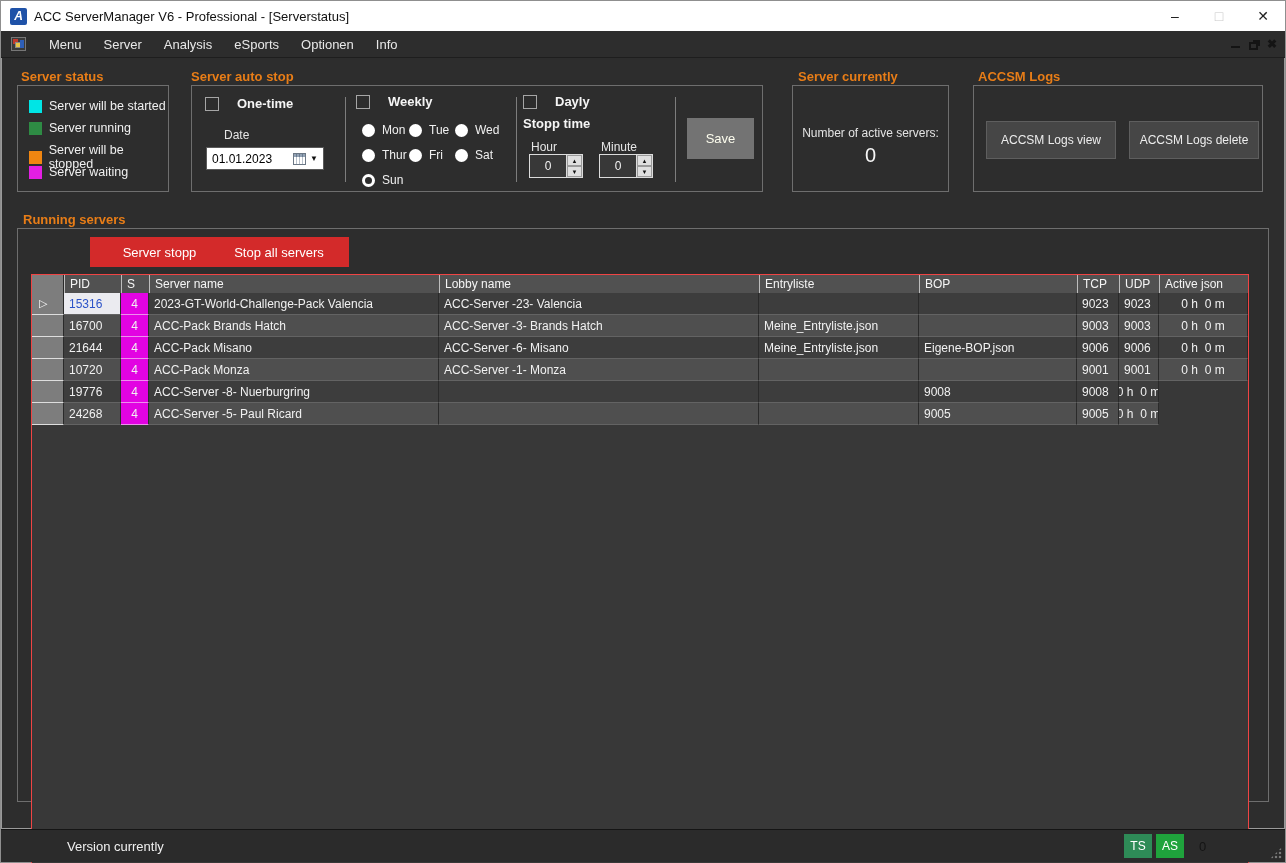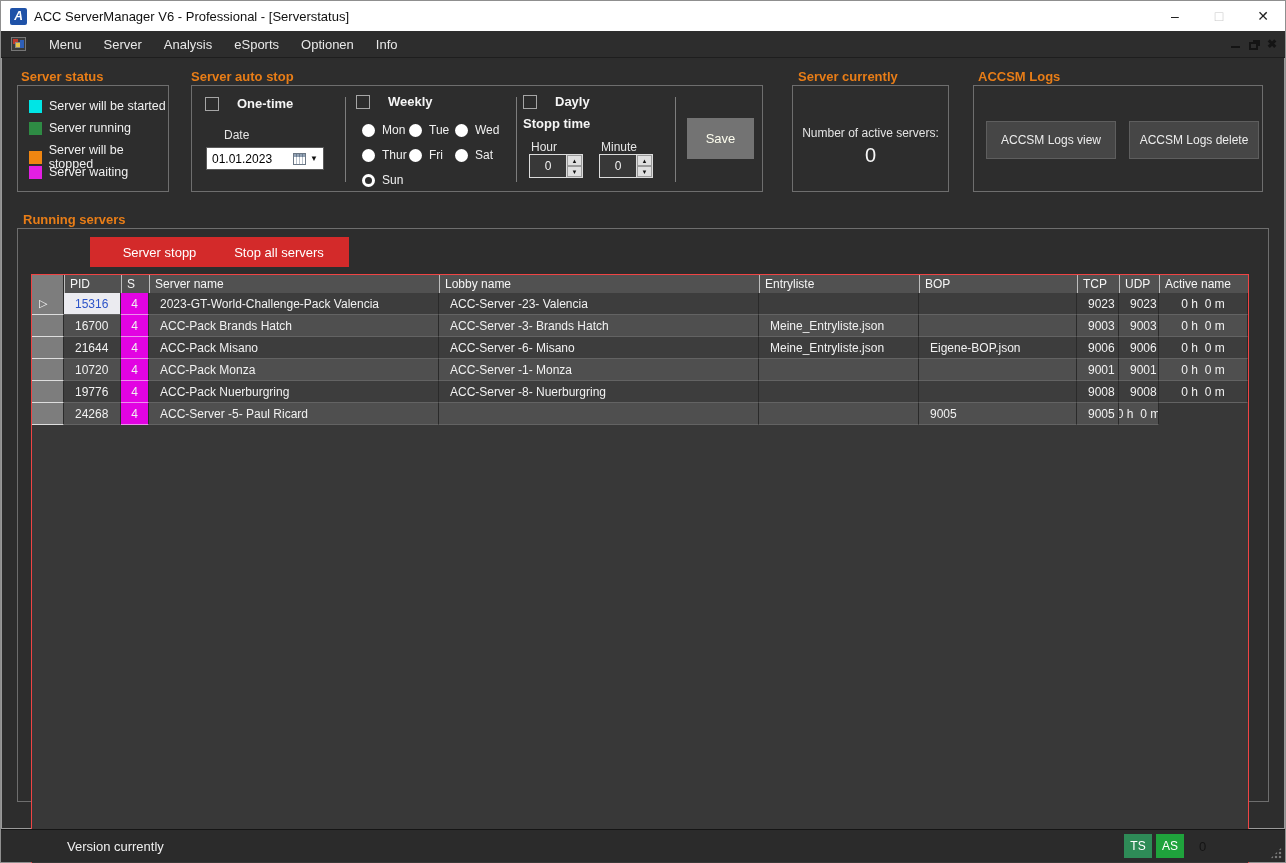--- a/index.html
+++ b/index.html
@@ -72,21 +72,21 @@
 
   
   .table { position:absolute; left:30px; top:273px; width:1218px; height:605px; background:#383838; border:1px solid #ef4444; }
   .tr { display:grid; grid-template-columns:32px 57px 28px 290px 320px 160px 158px 42px 40px 89px; }
   .thead { height:18px; }
   .th { background:#515151; color:#f5f5f5; font-size:12px; padding-left:5px; display:flex; align-items:center; border-left:1px solid #bdbdbd; overflow:hidden; white-space:nowrap; }
   .th-corner { background:#7d7d7d; border-left:none; border-right:1px solid #2a2a2a; }
   .row { height:22px; }
   .row.dark .td { background:#3d3d3d; }
   .row.light .td { background:#4f4f4f; }
-  .td { color:#f1f1f1; font-size:12px; padding-left:11px; display:flex; align-items:center; border-right:1px solid #2a2a2a; border-bottom:1px solid #636363; overflow:hidden; white-space:pre; }
+  .td { color:#f1f1f1; font-size:12px; padding-left:5px; display:flex; align-items:center; border-right:1px solid #2a2a2a; border-bottom:1px solid #636363; overflow:hidden; white-space:pre; }
   .td-rowhdr { background:#7d7d7d !important; border-bottom:1px solid #dedede; padding-left:7px; }
   .row-arrow { display:none; color:#ffffff; font-size:11px; line-height:11px; }
   .row.selected .row-arrow { display:block; }
   .td-s { background:#e203e2 !important; justify-content:center; padding-left:0; border-bottom:1px solid #ee8dee; }
   .row.selected .td-pid { background:#ebebf0 !important; color:#2c53c8; }
   .td-center { justify-content:center; padding-left:0; }
 
   
   .statusbar { position:absolute; left:0; right:0; bottom:0; height:33px; background:#2b2b2b; border-top:1px solid #151515; display:flex; align-items:center; }
   .status-text { margin-left:66px; font-size:13px; color:#f0f0f0; }
@@ -257,21 +257,21 @@
     <div class="tr thead">
       <div class="th th-corner"></div>
       <div class="th">PID</div>
       <div class="th">S</div>
       <div class="th">Server name</div>
       <div class="th">Lobby name</div>
       <div class="th">Entryliste</div>
       <div class="th">BOP</div>
       <div class="th">TCP</div>
       <div class="th">UDP</div>
-      <div class="th">Active name</div>
+      <div class="th">Active json</div>
     </div>
     <div>
         <div class="tr row dark selected">
       <div class="td td-rowhdr"><span class="row-arrow">▷</span></div>
       <div class="td td-pid">15316</div>
       <div class="td td-s">4</div>
       <div class="td">2023-GT-World-Challenge-Pack Valencia</div>
       <div class="td">ACC-Server -23- Valencia</div>
       <div class="td"></div>
       <div class="td"></div>
@@ -312,21 +312,20 @@
       <div class="td"></div>
       <div class="td"></div>
       <div class="td">9001</div>
       <div class="td">9001</div>
       <div class="td td-center">0 h  0 m</div>
     </div>
         <div class="tr row dark">
       <div class="td td-rowhdr"></div>
       <div class="td td-pid">19776</div>
       <div class="td td-s">4</div>
-      <div class="td">ACC-Pack Nuerburgring</div>
       <div class="td">ACC-Server -8- Nuerburgring</div>
       <div class="td"></div>
       <div class="td"></div>
       <div class="td">9008</div>
       <div class="td">9008</div>
       <div class="td td-center">0 h  0 m</div>
     </div>
         <div class="tr row light">
       <div class="td td-rowhdr"></div>
       <div class="td td-pid">24268</div>

